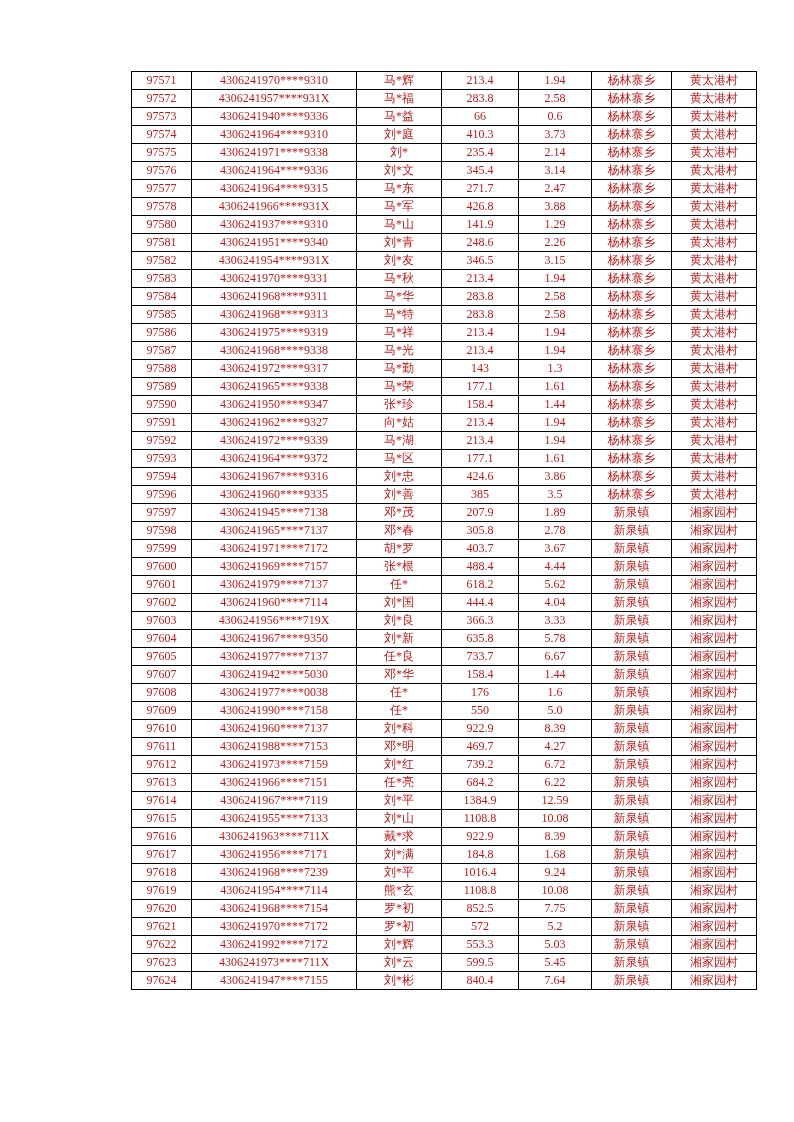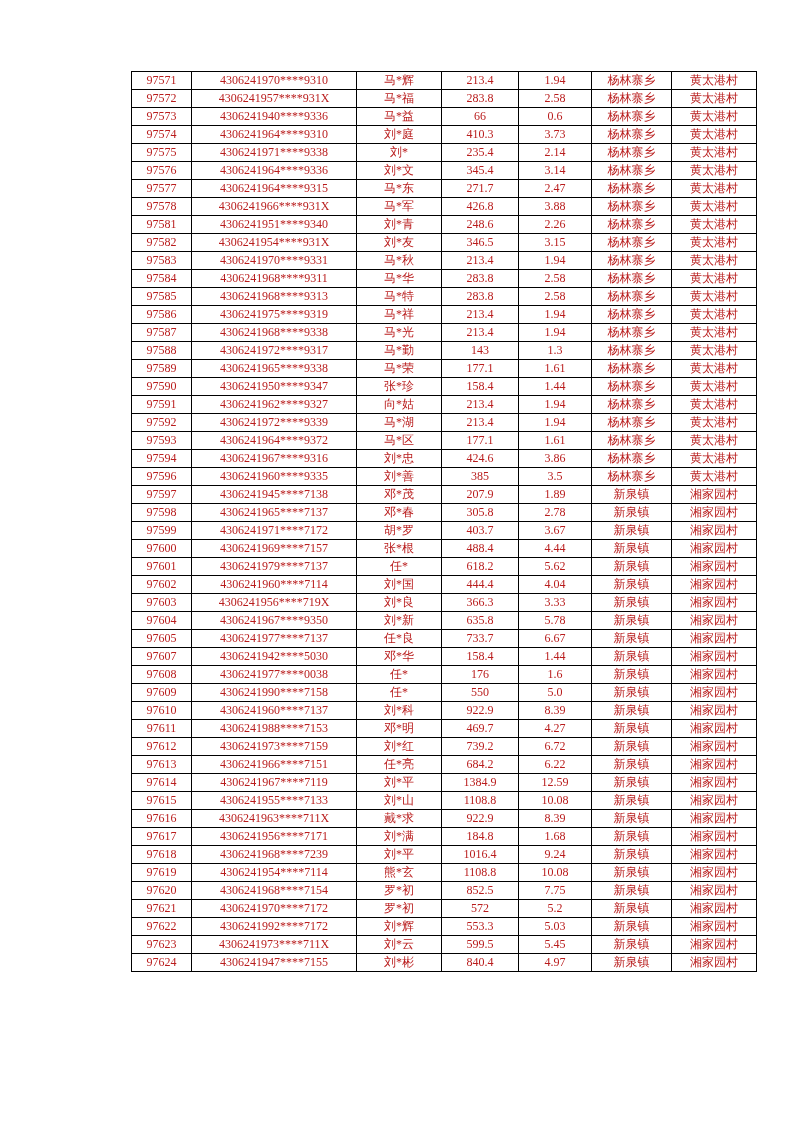--- a/index.html
+++ b/index.html
@@ -126,20 +126,29 @@
         <tr>
           <td>97578</td>
           <td>4306241966****931X</td>
           <td>马*军</td>
           <td>426.8</td>
           <td>3.88</td>
           <td>杨林寨乡</td>
           <td>黄太港村</td>
         </tr>
         <tr>
+          <td>97580</td>
+          <td>4306241937****9310</td>
+          <td>马*山</td>
+          <td>141.9</td>
+          <td>1.29</td>
+          <td>杨林寨乡</td>
+          <td>黄太港村</td>
+        </tr>
+        <tr>
           <td>97581</td>
           <td>4306241951****9340</td>
           <td>刘*青</td>
           <td>248.6</td>
           <td>2.26</td>
           <td>杨林寨乡</td>
           <td>黄太港村</td>
         </tr>
         <tr>
           <td>97582</td>
@@ -499,19 +508,19 @@
           <td>599.5</td>
           <td>5.45</td>
           <td>新泉镇</td>
           <td>湘家园村</td>
         </tr>
         <tr>
           <td>97624</td>
           <td>4306241947****7155</td>
           <td>刘*彬</td>
           <td>840.4</td>
-          <td>4.97</td>
+          <td>7.64</td>
           <td>新泉镇</td>
           <td>湘家园村</td>
         </tr>
       </tbody>
   </table>
 </div>
 
 </body></html>

